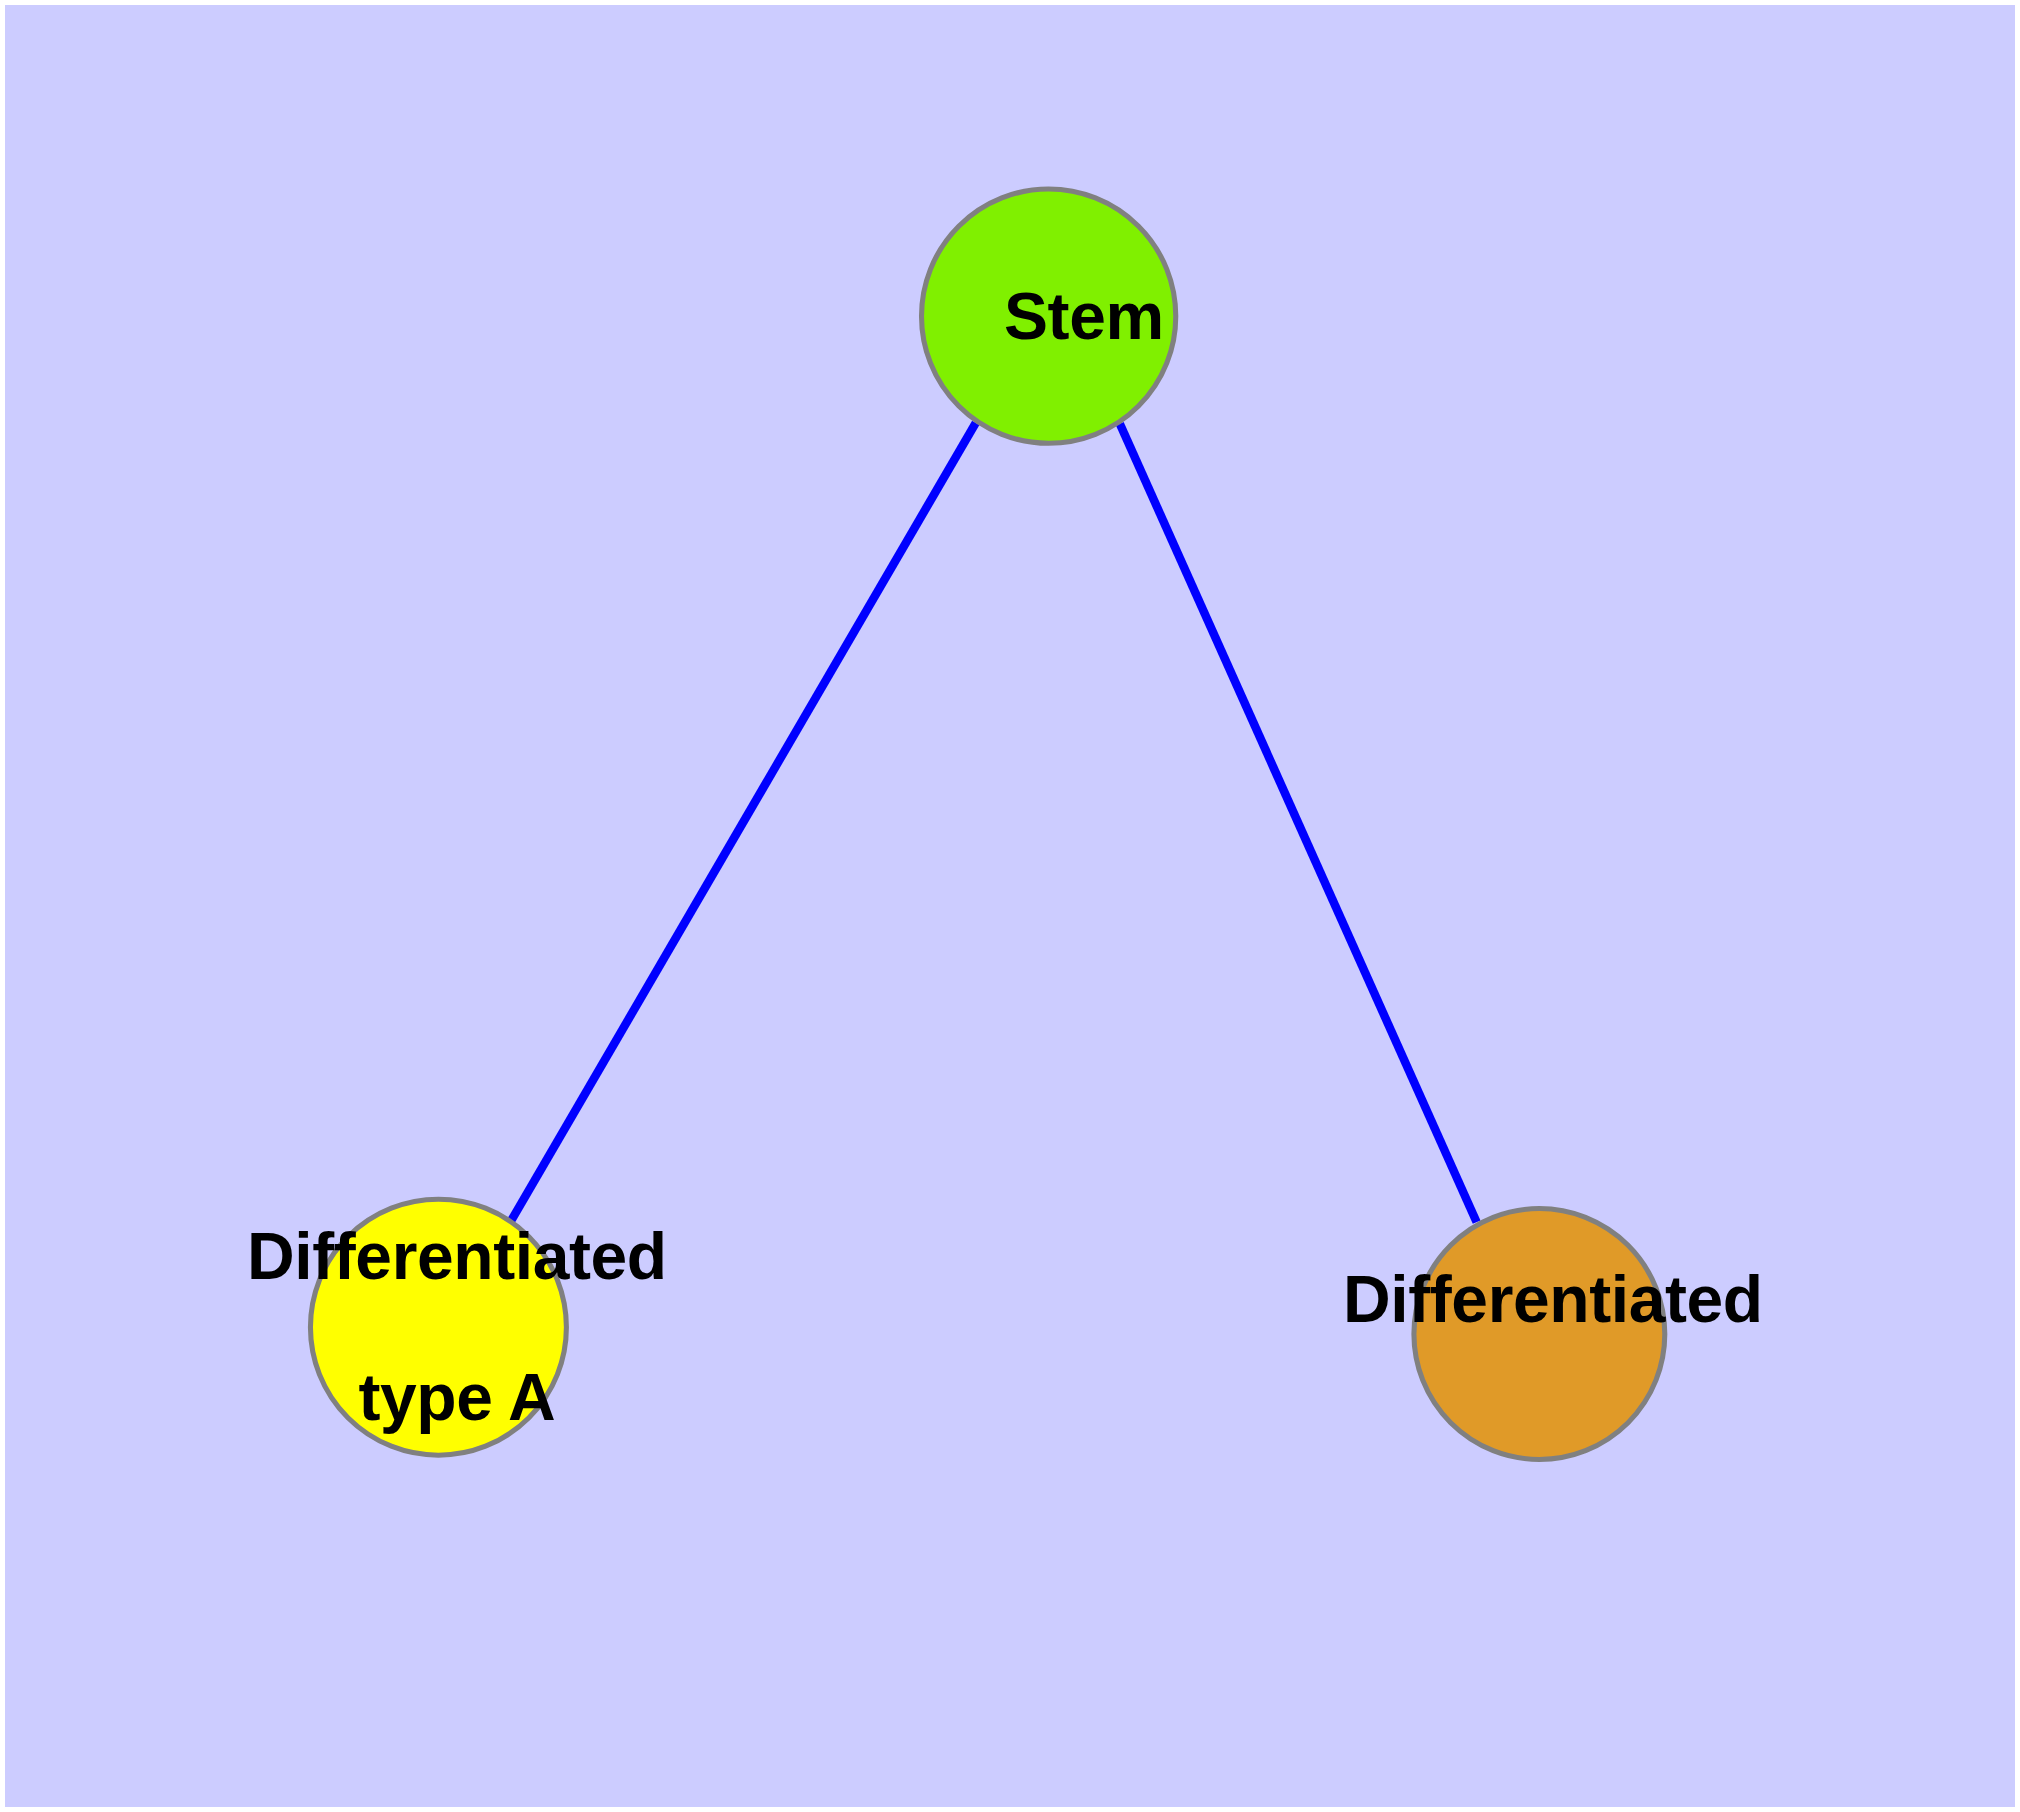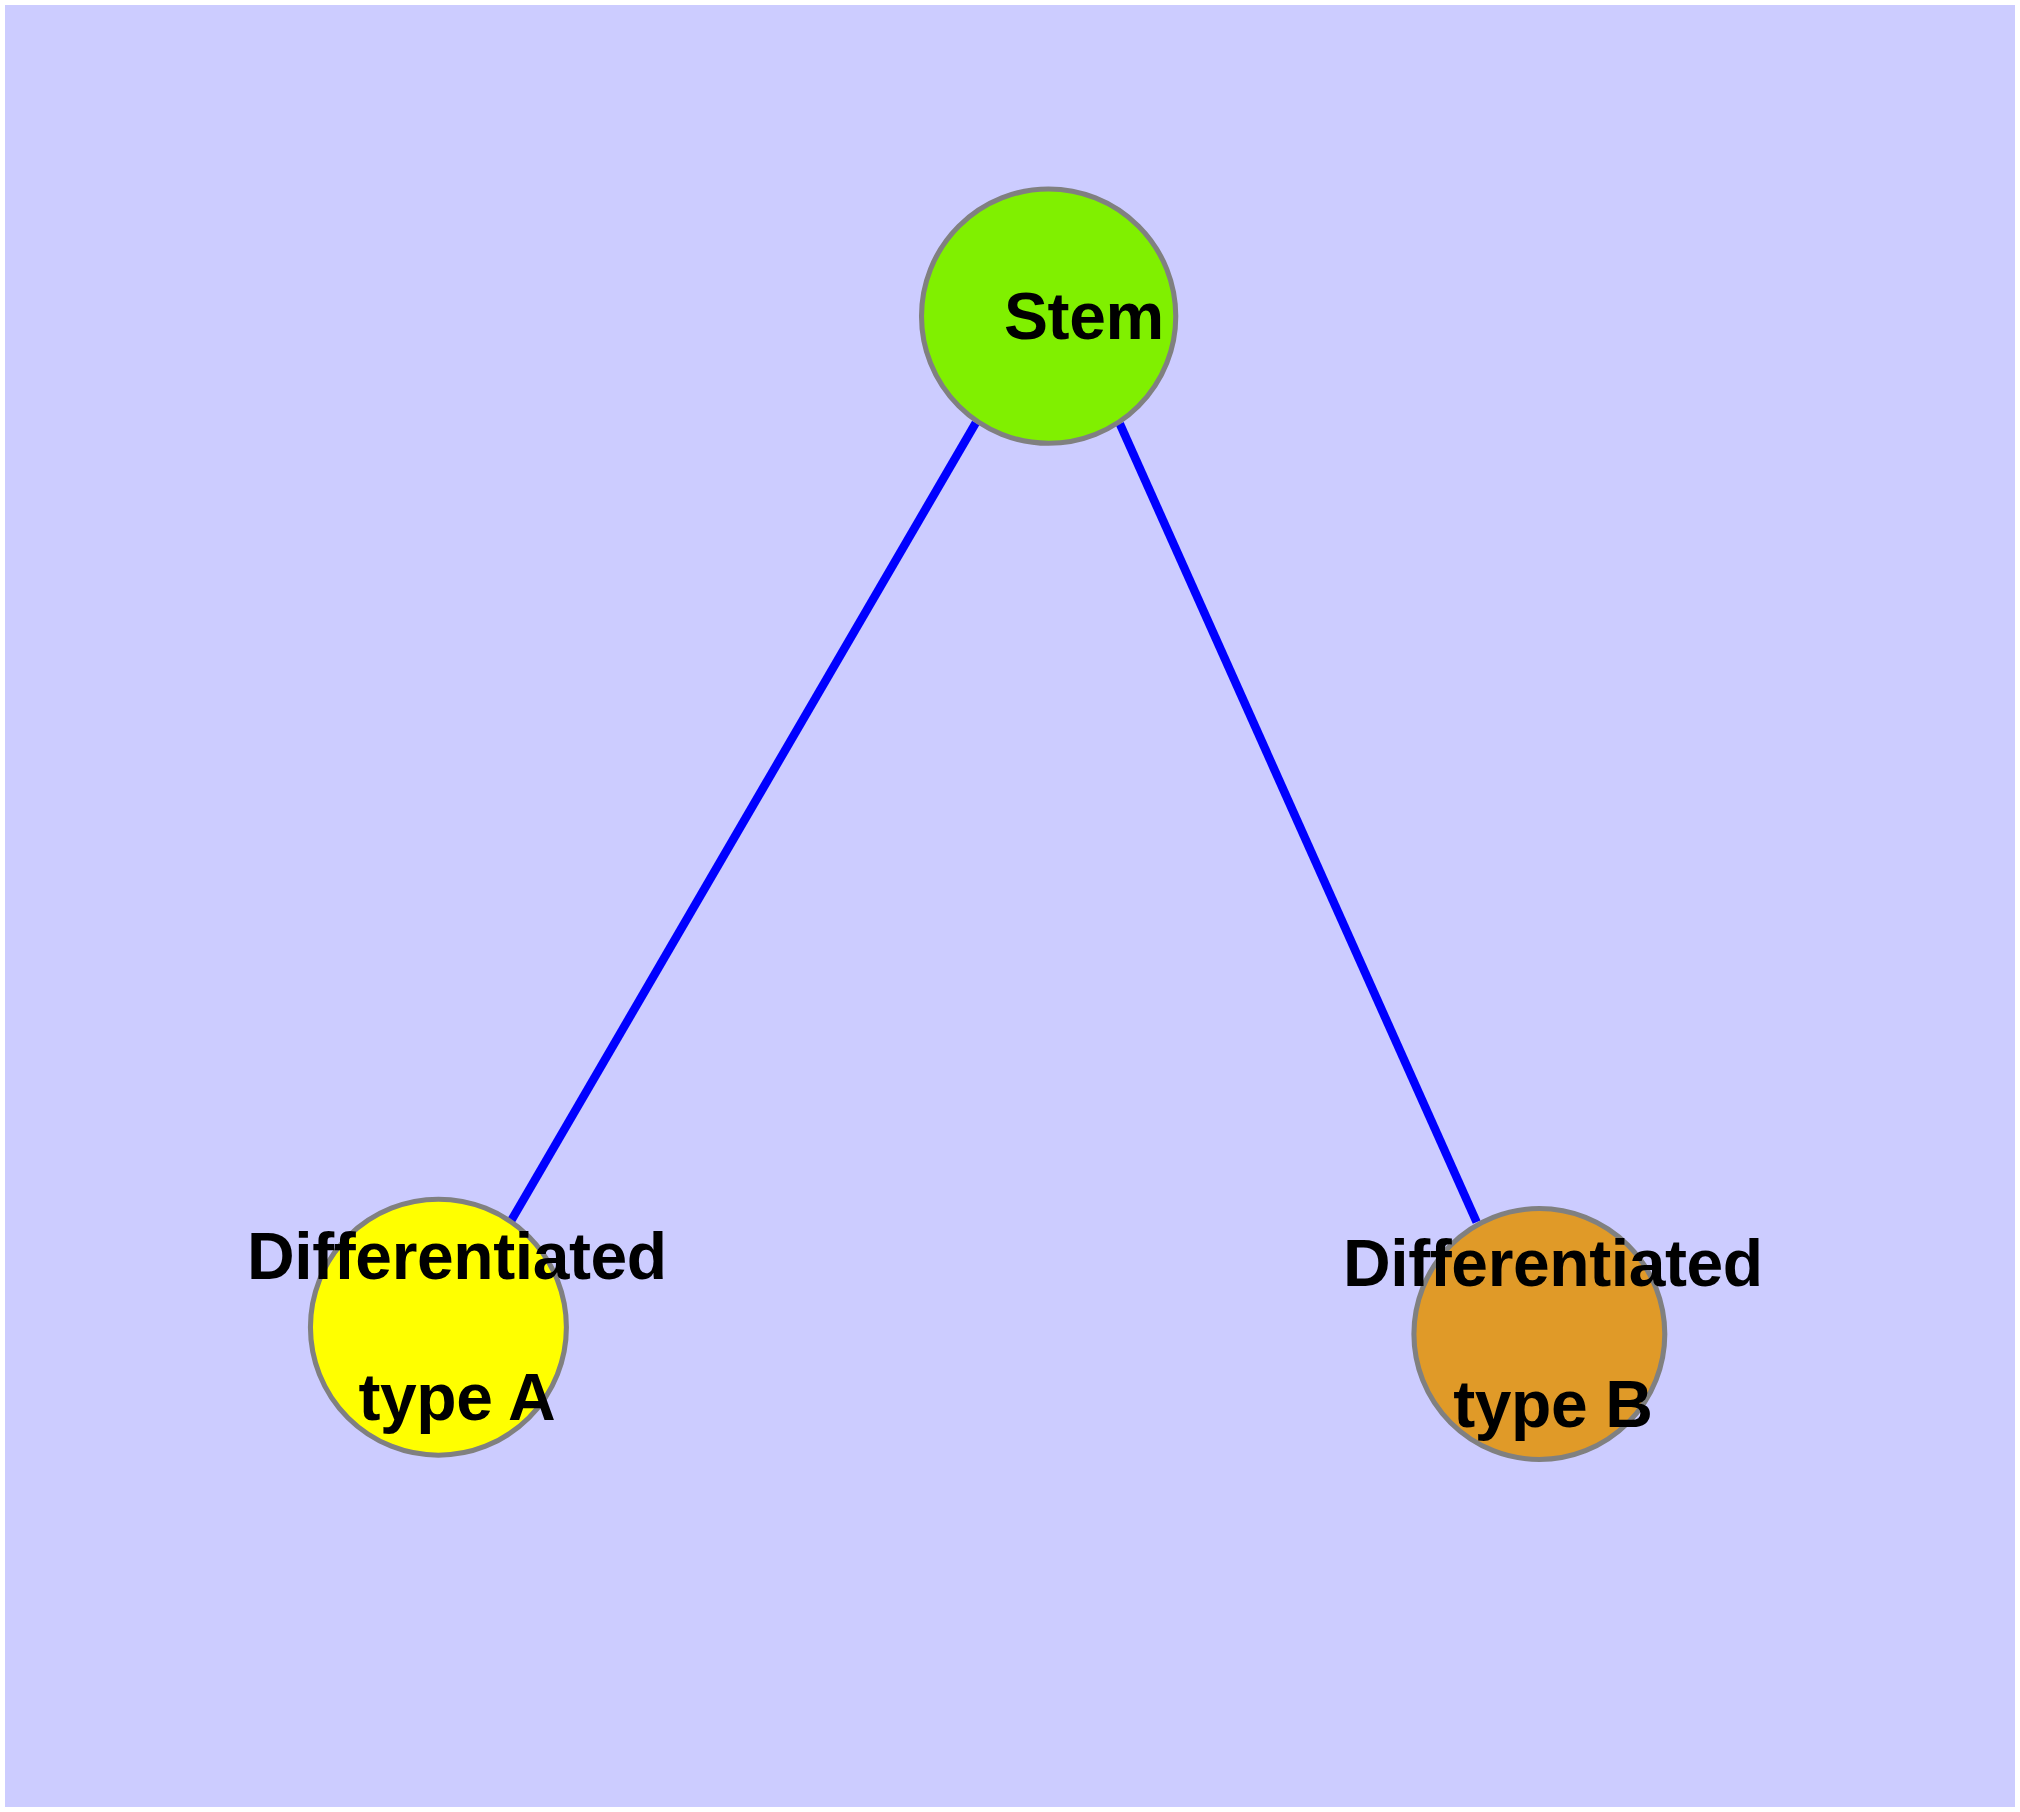--- a/index.html
+++ b/index.html
@@ -69,17 +69,16 @@
     <span>Stem</span>
   </div>
 
   <div class="node-label" style="left:421px; top:1327px;">
     <span>Differentiated</span><br>
     <span>type A</span>
   </div>
 
   <div class="node-label" style="left:1517px; top:1334px;">
     <span>Differentiated</span><br>
-    <span>type B</span>
   </div>
 
 </div>
 
 
 </body></html>

